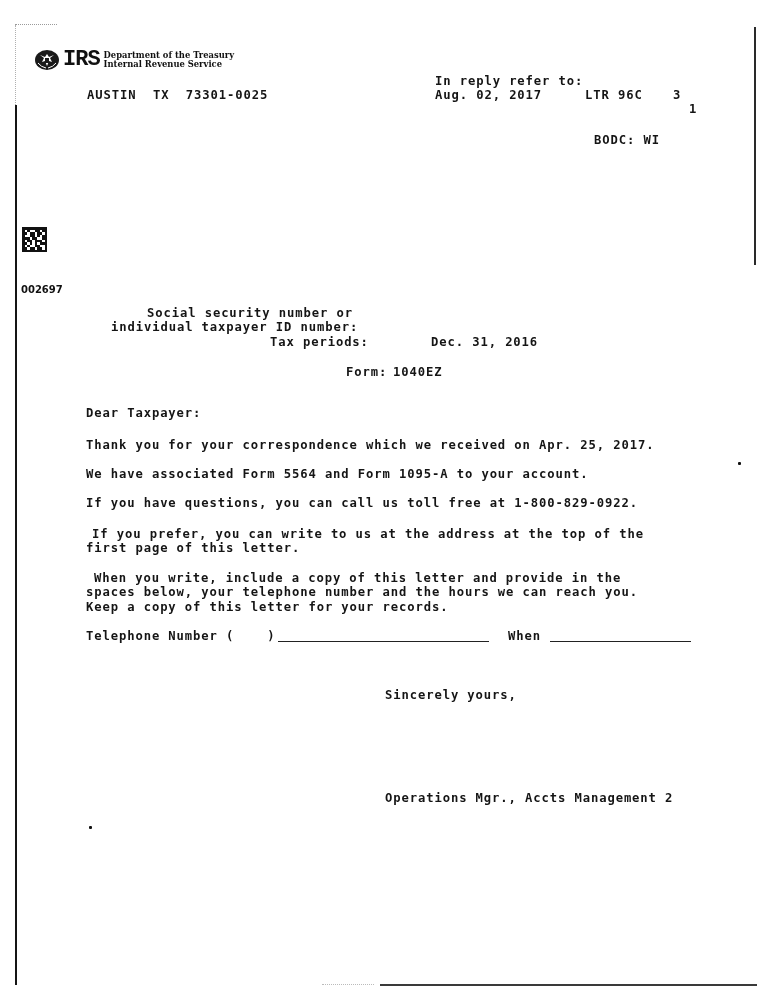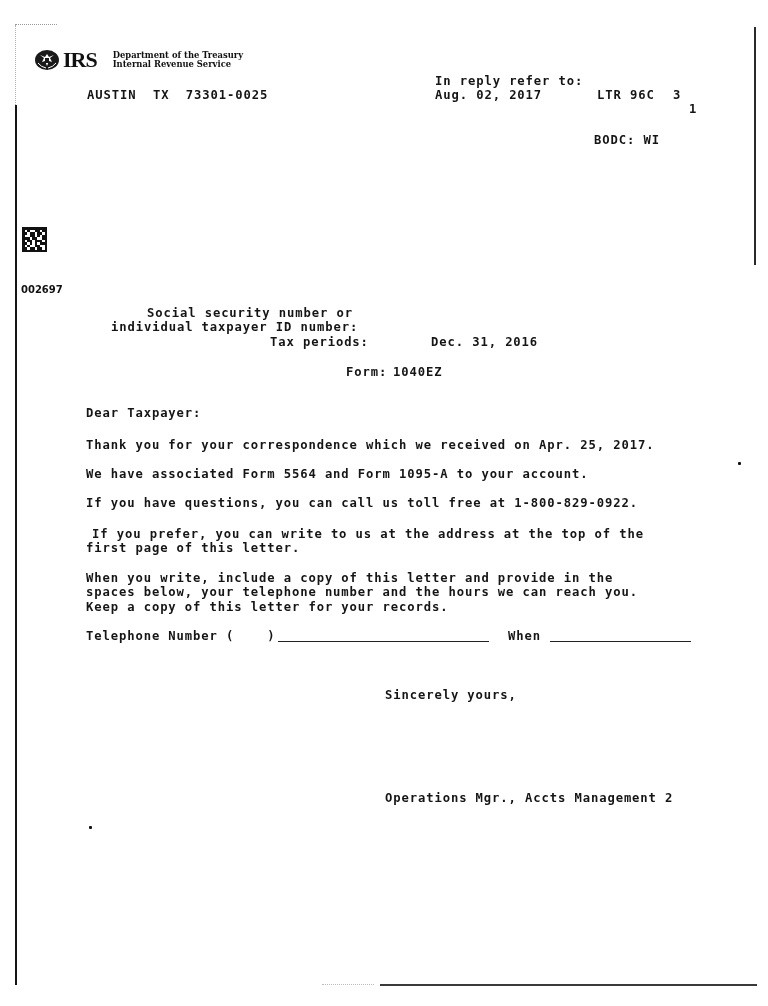--- a/index.html
+++ b/index.html
@@ -56,34 +56,34 @@
     }
 
     
     .irs-logo {
       left: 34px; top: 49px; display: flex; align-items: center;
     }
     .eagle {
       width: 26px; height: 22px;
     }
     .irs-letters {
-      font-family: Liberation Serif, serif;
+      font-family: Liberation Mono, monospace;
       font-weight: bold;
       font-size: 22px;
       letter-spacing: -1px;
       margin-left: 3px;
       line-height: 22px;
       color: #111;
     }
     .irs-dept {
       font-family: "DejaVu Serif", "Liberation Serif", serif;
       font-weight: bold;
       font-size: 8.4px;
       line-height: 9px;
-      margin-left: 16px;
+      margin-left: 4px;
       color: #111;
     }
 
     .qr {
       left: 22px; top: 227px; width: 25px; height: 25px;
     }
     .docnum {
       left: 21px; top: 284px;
       font-family: "DejaVu Sans", "Liberation Sans", sans-serif;
       font-weight: bold;
@@ -122,21 +122,21 @@
   <div class="irs-dept">
     <div>Department of the Treasury</div>
     <div>Internal Revenue Service</div>
   </div>
 </div>
 
 <div class="abs mono" style="left:87px; top:88px;">AUSTIN  TX  73301-0025</div>
 
 <div class="abs mono" style="left:435px; top:74px;">In reply refer to:</div>
 <div class="abs mono" style="left:435px; top:88px;">Aug. 02, 2017</div>
-<div class="abs mono" style="left:597px; top:88px;">LTR 96C</div>
+<div class="abs mono" style="left:585px; top:88px;">LTR 96C</div>
 <div class="abs mono" style="left:673px; top:88px;">3</div>
 <div class="abs mono" style="left:689px; top:102px;">1</div>
 <div class="abs mono" style="left:594px; top:133px;">BODC: WI</div>
 
 <svg class="abs qr" viewBox="0 0 10 10" shape-rendering="crispEdges">
   <rect x="0" y="0" width="10" height="10" fill="#111"></rect>
   <rect x="1" y="1" width="1" height="1" fill="#fff"></rect>
     <rect x="3" y="1" width="2" height="1" fill="#fff"></rect>
     <rect x="7" y="1" width="1" height="1" fill="#fff"></rect>
   <rect x="2" y="2" width="1" height="1" fill="#fff"></rect>
@@ -166,21 +166,21 @@
 <div class="abs mono" style="left:393px; top:335px;padding-left:38px;">Dec. 31, 2016</div>
 <div class="abs mono" style="left:346px; top:365px;">Form:</div>
 <div class="abs mono" style="left:393px; top:365px;">1040EZ</div>
 
 <div class="abs mono" style="left:86px; top:406px;">Dear Taxpayer:</div>
 <div class="abs mono" style="left:86px; top:438px;">Thank you for your correspondence which we received on Apr. 25, 2017.</div>
 <div class="abs mono" style="left:86px; top:467px;">We have associated Form 5564 and Form 1095-A to your account.</div>
 <div class="abs mono" style="left:86px; top:496px;">If you have questions, you can call us toll free at 1-800-829-0922.</div>
 <div class="abs mono" style="left:92px; top:527px;">If you prefer, you can write to us at the address at the top of the</div>
 <div class="abs mono" style="left:86px; top:541px;">first page of this letter.</div>
-<div class="abs mono" style="left:86px; top:571px;">When you write, include a copy of this letter and provide in the</div>
+<div class="abs mono" style="left:94px; top:571px;">When you write, include a copy of this letter and provide in the</div>
 <div class="abs mono" style="left:86px; top:585px;">spaces below, your telephone number and the hours we can reach you.</div>
 <div class="abs mono" style="left:86px; top:600px;">Keep a copy of this letter for your records.</div>
 
 <div class="abs mono" style="left:86px; top:629px;">Telephone Number (    )</div>
 <div class="abs underline-field" style="left:278px; top:630px; width:211px;">
   <span class="mono"></span>
 </div>
 <div class="abs mono" style="left:508px; top:629px;">When</div>
 <div class="abs underline-field" style="left:550px; top:630px; width:141px;">
   <span class="mono"></span>

